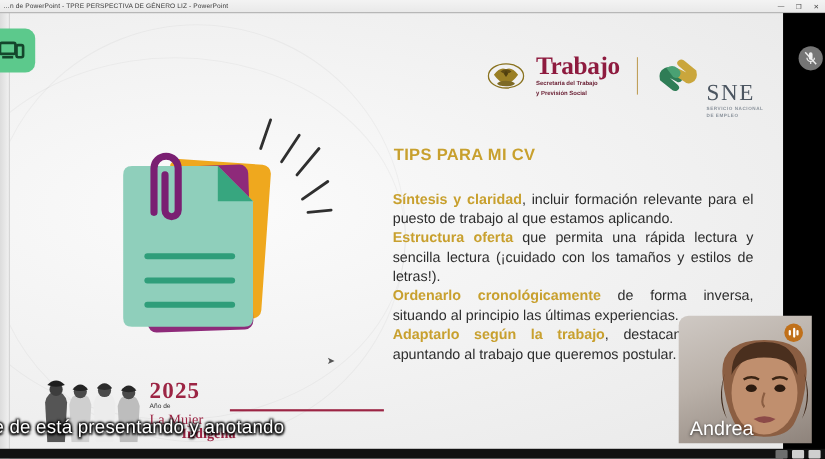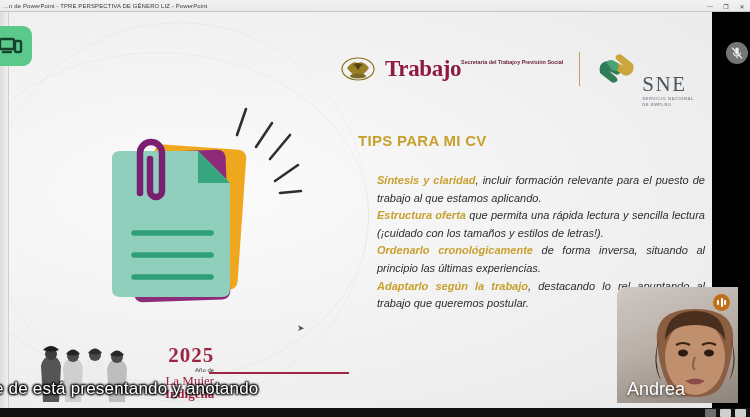--- a/index.html
+++ b/index.html
@@ -56,21 +56,21 @@
   .slide-wave.b{ left:-20px; top:10px; width:380px; height:380px; }
 
   
   .logobar{
     position:absolute; right:18px; top:18px; display:flex; align-items:center; gap:10px;
   }
   .eagle{
     width:34px; height:34px; position:relative;
   }
   .eagle svg{ display:block; }
-  .trabajo-block{ display:flex; flex-direction:row; line-height:1;justify-content:center; }
+  .trabajo-block{ display:flex; flex-direction:column; line-height:1;justify-content:center; }
   .trabajo{
     font-family:"Liberation Serif", serif; font-weight:bold; font-size:23px;
     color:#8e1b3f; letter-spacing:-.4px;
   }
   .trabajo-sub{
     font-size:5.4px; color:#6a2034; font-weight:bold; line-height:1.35; margin-top:2px;
   }
   .logo-div{ width:1px; height:34px; background:#c0a05a; margin:0 6px; }
   .sne-wrap{ display:flex; align-items:center; gap:6px; }
   .sne-hands{ width:40px; height:32px; }
@@ -80,36 +80,35 @@
     letter-spacing:1.5px;
   }
   .sne-sub{ font-size:4.2px; color:#8a929b; letter-spacing:.5px; margin-top:2px; font-weight:bold;}
 
   
   .tips-title{
     position:absolute; left:349px; top:120px;
     font-size:15px; font-weight:bold; color:#c8a02e; letter-spacing:.3px;
   }
   .tips-body{
-    position:absolute; left:368px; top:160px; width:328px;
-    font-size:11px; line-height:17.6px; color:#2d2d2d;
+    position:absolute; left:348px; top:160px; width:328px;
+    font-size:13px; line-height:17.6px; color:#2d2d2d;
     text-align:justify;
-    font-style:italic;
   }
   .accent{ color:#c8a02e; font-weight:bold; }
 
   
   .illus{ position:absolute; left:85px; top:95px; width:215px; height:215px; }
 
   
   .badge2025{
     position:absolute; left:28px; bottom:6px; display:flex; align-items:flex-end; gap:7px;
   }
   .women{ width:92px; height:58px; }
-  .badge-txt{ display:flex; flex-direction:column; line-height:1; padding-bottom:2px;align-items:flex-end;}
+  .badge-txt{ display:flex; flex-direction:column; line-height:1; padding-bottom:2px;}
   .y2025{ font-family:"Liberation Serif", serif; font-size:21px; color:#9c2544; font-weight:bold; letter-spacing:1px;}
   .anio{ font-size:6px; color:#333; margin-top:1px; }
   .mujer{ font-family:"Liberation Serif", serif; font-size:13px; color:#9c2544; font-weight:normal; margin-top:1px;}
   .indigena{ font-family:"Liberation Serif", serif; font-size:13px; color:#9c2544; font-weight:bold;margin-left:29px;}
   .badge-rule{ position:absolute; left:200px; bottom:34px; width:140px; height:2px; background:#9c2544;}
 
   
   .caption{
     position:absolute; left:-6px; bottom:18px; width:360px;
     font-size:17px; color:#ffffff; font-weight:normal;

